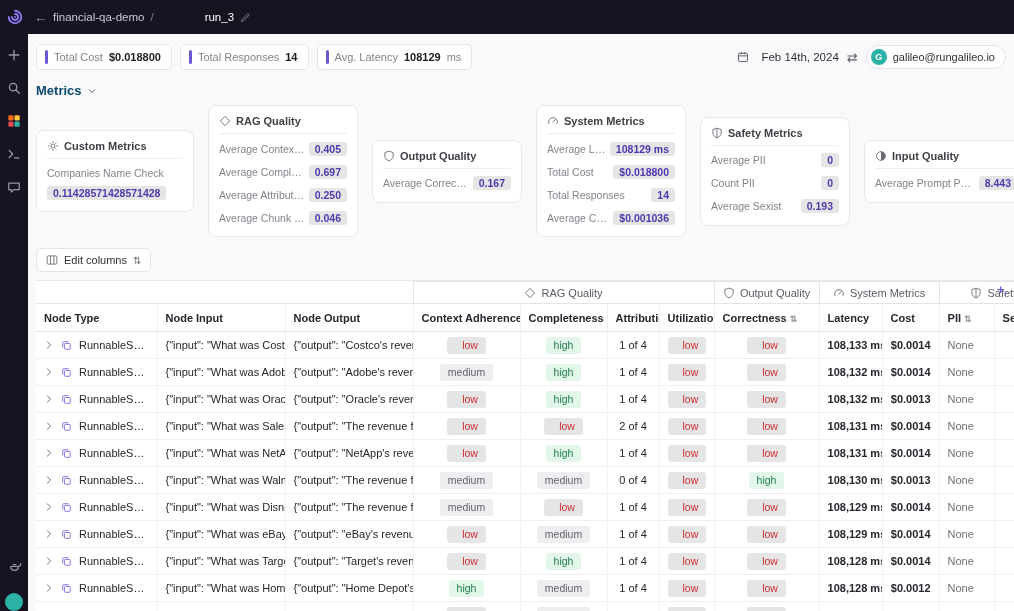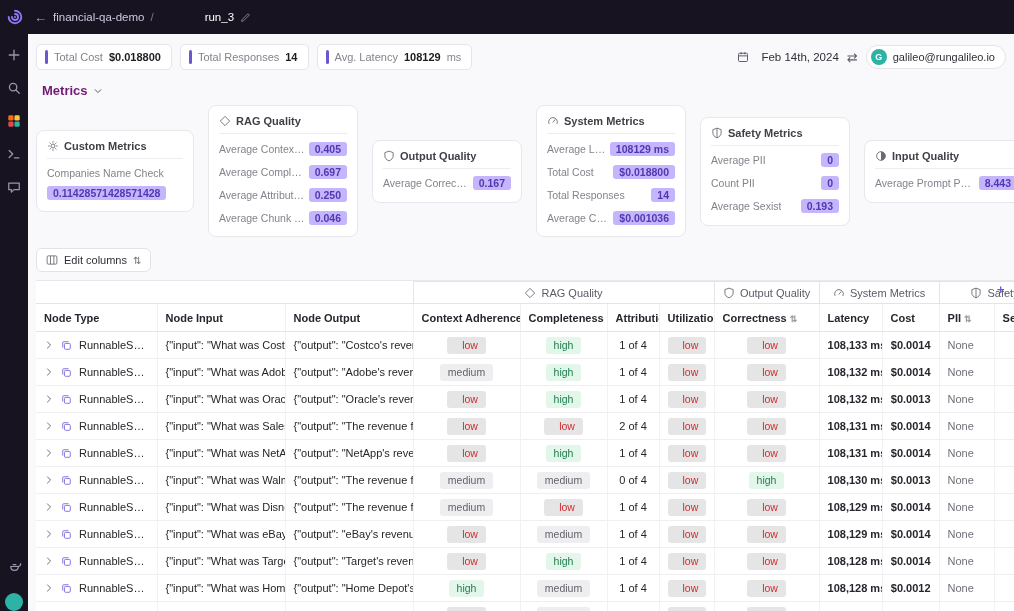--- a/index.html
+++ b/index.html
@@ -33,34 +33,34 @@
   .chip-label { font-size:11px; color:#83838c; }
   .chip-value { font-size:11px; font-weight:700; color:#1d1d22; }
   .chip-unit { font-size:11px; color:#83838c; }
   .spacer { flex:1; }
   .date { display:flex; align-items:center; gap:12px; font-size:11.5px; color:#2f2f36; font-weight:500; cursor:pointer; }
   .compare { color:#5b5b66; font-size:13px; cursor:pointer; }
   .user-chip { display:flex; align-items:center; gap:6px; background:#fff; border:1px solid #e4e4ea; border-radius:999px; padding:3px 10px 3px 4px; cursor:pointer; }
   .avatar { width:16px; height:16px; border-radius:50%; background:#2cb3a6; color:#fff; font-size:9px; font-weight:700; display:flex; align-items:center; justify-content:center; }
   .email { font-size:11px; color:#2f2f36; }
 
-  .metrics-header { display:flex; align-items:center; gap:5px; margin:13px 6px 7px; font-size:13px; font-weight:700; color:#701a75; cursor:pointer; flex:none; }
+  .metrics-header { display:flex; align-items:center; gap:5px; margin:13px 0 7px; font-size:13px; font-weight:700; color:#0c4a6e; cursor:pointer; flex:none; }
   .chev-down { color:#5b5b66; display:flex; }
 
   
   .cards { display:flex; gap:14px; align-items:center; overflow:hidden; flex:none; }
   .card { background:#fff; border:1px solid #e7e7ec; border-radius:8px; padding:9px 10px 7px; flex:none; width:150px; }
   .card:first-child { width:158px; }
   .card:last-child { width:164px; }
   .card-head { display:flex; align-items:center; gap:5px; padding-bottom:6px; border-bottom:1px solid #ededf1; font-size:11px; font-weight:600; color:#3f3f46; }
   .card-icon { color:#6b6b75; display:flex; }
   .card-body { padding-top:3px; }
   .metric { display:flex; justify-content:space-between; align-items:center; padding:4.5px 0; font-size:10.5px; color:#83838c; gap:4px; }
   .m-label { white-space:nowrap; overflow:hidden; text-overflow:ellipsis; }
-  .m-value { background:#c4b5fd; color:#5138b0; font-weight:700; padding:1px 6px; border-radius:3px; font-size:10.5px; white-space:nowrap; flex:none; }
+  .m-value { background:#e5e5e5; color:#5138b0; font-weight:700; padding:1px 6px; border-radius:3px; font-size:10.5px; white-space:nowrap; flex:none; }
   .metric.stacked { flex-direction:column; align-items:flex-start; gap:7px; }
   .metric.stacked .m-value { max-width:100%; overflow:hidden; text-overflow:ellipsis; flex:initial; }
 
   
   .table-toolbar { margin:11px 0 8px; flex:none; }
   .btn-edit { display:inline-flex; align-items:center; gap:6px; background:#fff; border:1px solid #e2e2e8; border-radius:6px; padding:5px 9px; font-size:11px; color:#2f2f36; font-family:inherit; cursor:pointer; }
   .cols-icon, .updown { color:#6f6f78; display:flex; font-size:10px; }
 
   
   .table-wrap { flex:1; min-height:0; position:relative; background:#fff; overflow:hidden; border-top:1px solid #e7e7ec; }

